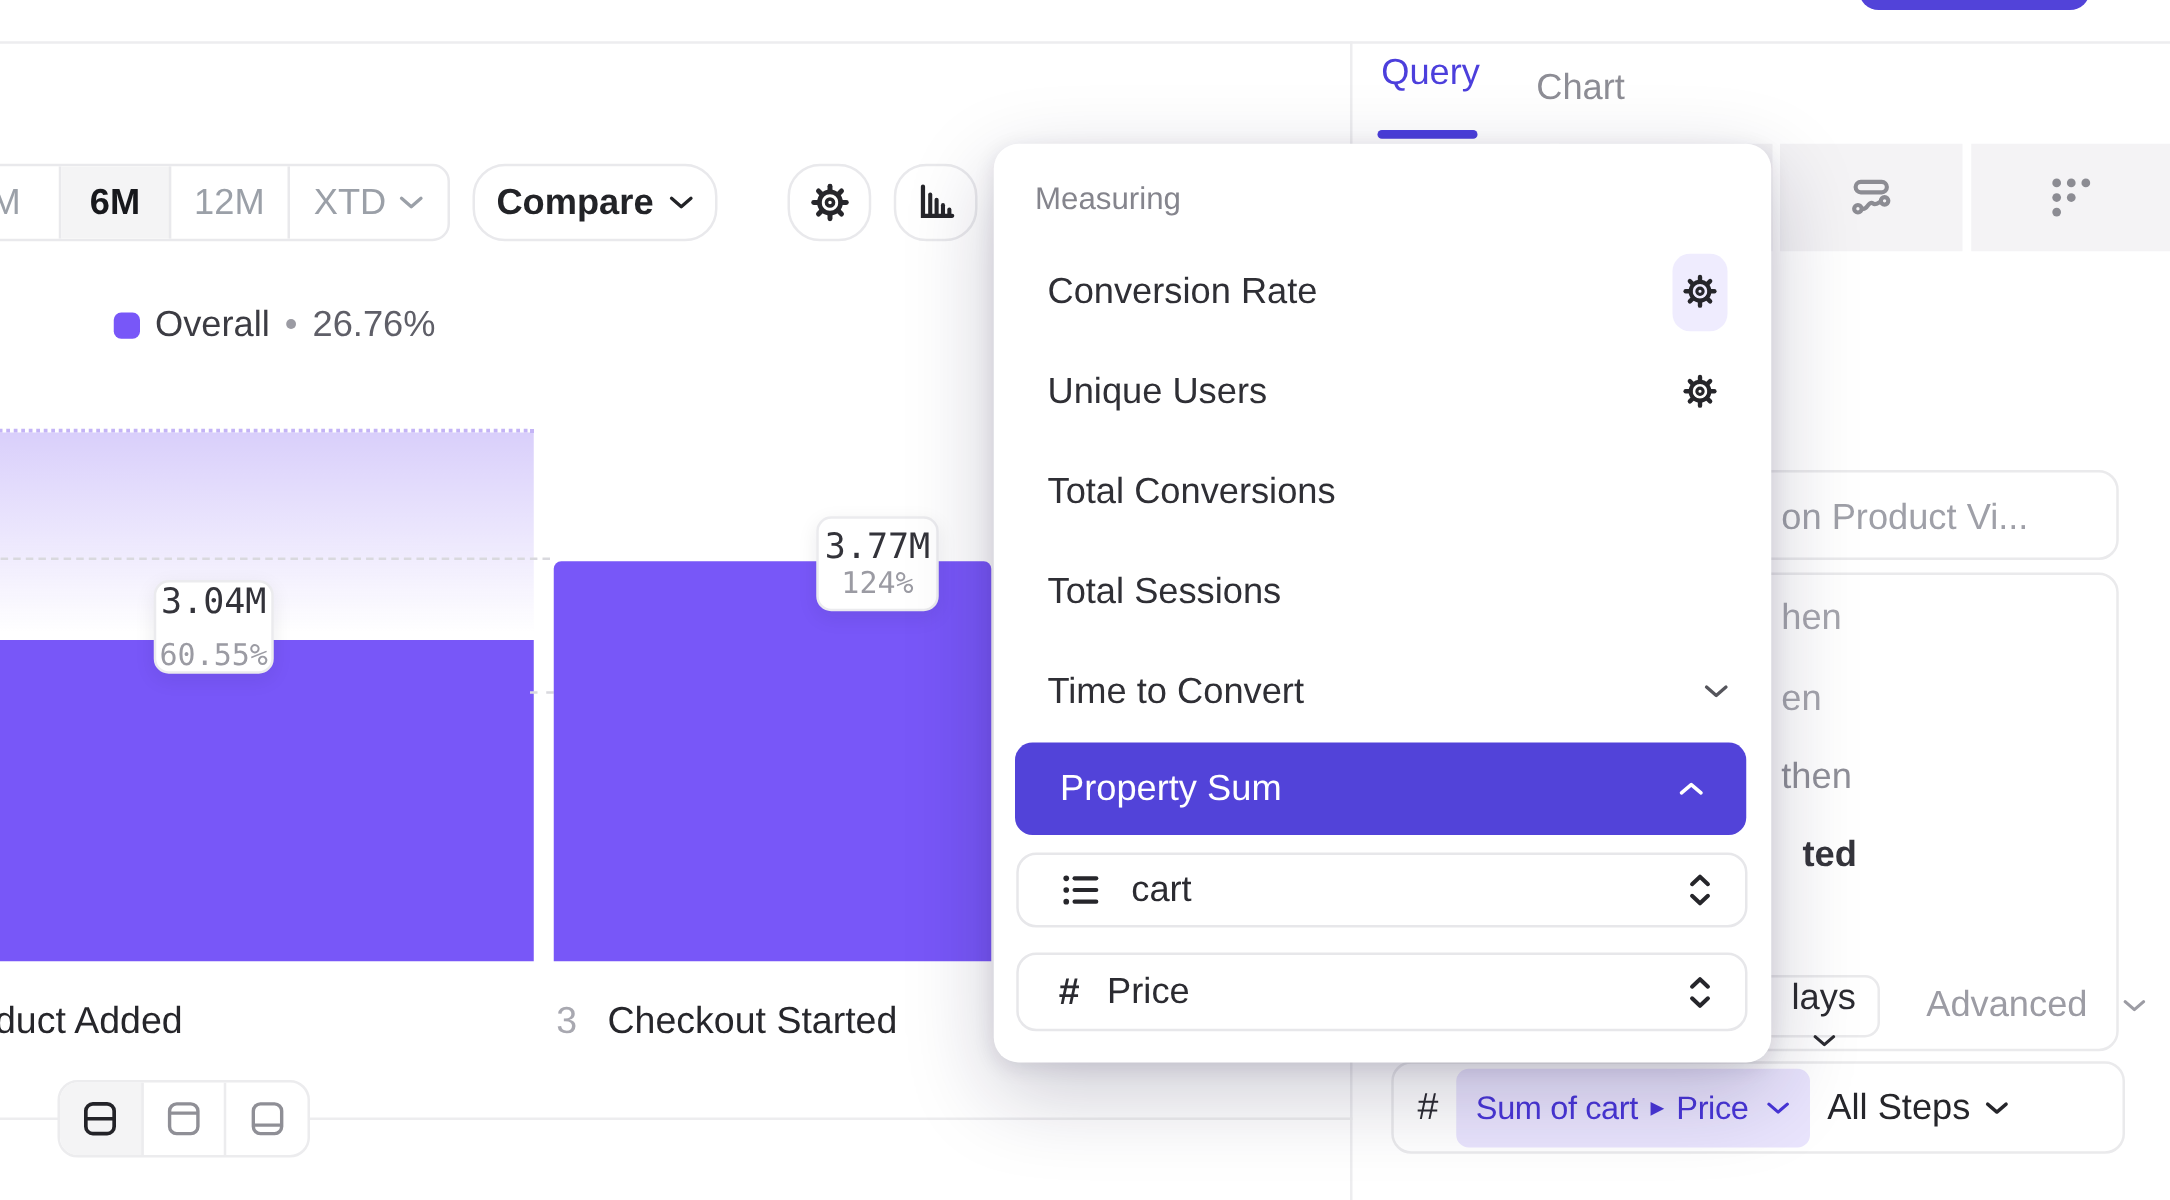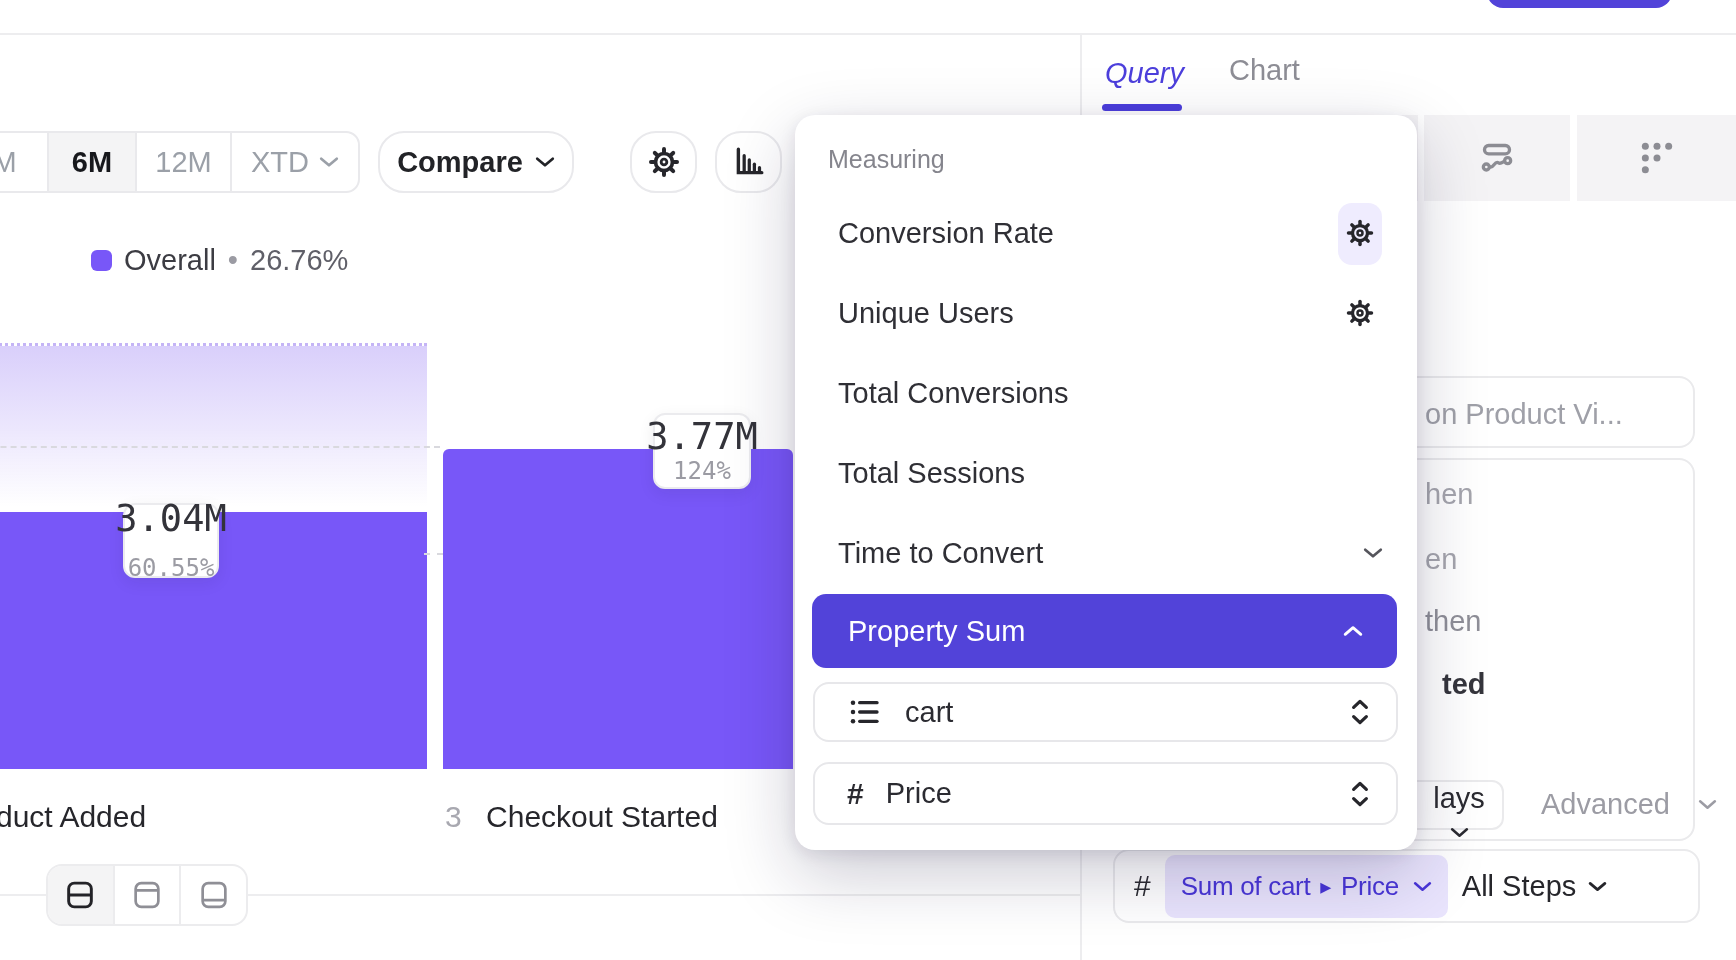--- a/index.html
+++ b/index.html
@@ -29,21 +29,21 @@
   .bar-grad{position:absolute;left:-60px;top:343px;width:487px;height:170px;
             background:linear-gradient(180deg,#d9cffb 0%,#ece7fd 50%,rgba(255,255,255,0) 96%);
             border-top:3px dotted #c4b4f6;box-sizing:border-box;}
   .bar-solid1{position:absolute;left:-60px;top:512px;width:487px;height:257px;}
   .bar-solid2{position:absolute;left:443px;top:449px;width:350px;height:320px;border-radius:6px 6px 0 0;}
   .dash{position:absolute;border-top:2px dashed #d9d9de;height:0;}
   .tooltip{position:absolute;background:#fff;border:2px solid #ebebee;border-radius:12px;
            box-shadow:0 5px 16px rgba(20,20,40,.08);display:flex;flex-direction:column;
            align-items:center;justify-content:center;line-height:1.15;
            font-family:"DejaVu Sans Mono","Liberation Mono",monospace;}
-  .tt-val{font-size:37px;color:#33333a;}
+  .tt-val{font-size:28px;color:#33333a;}
   .tt-pct{font-size:24px;color:#9b9ba3;}
   .step-label{position:absolute;font-size:30px;font-weight:500;color:#26262b;white-space:nowrap;}
   .step-num{color:#a8a8b0;margin-right:16px;}
 
   
   .win-group{position:absolute;left:46px;top:864px;width:202px;height:62px;border:2px solid #ececee;
              border-radius:16px;background:#fff;display:flex;box-sizing:border-box;overflow:hidden;z-index:6;}
   .win-cell{flex:1;display:flex;align-items:center;justify-content:center;border-right:2px solid #ececee;color:#8f8f96;}
   .win-cell:last-child{border-right:none;}
   .win-cell.active{background:#f4f4f5;color:#232328;}
@@ -150,21 +150,21 @@
     <span style="color:#9b9ba3;">•</span>
     <span style="color:#5f5f68;">26.76%</span>
   </div>
 
   <div class="bar-grad"></div>
   <div class="bar-solid1" style="background:#7857f8;"></div>
   <div class="dash" style="left:-60px;top:446px;width:500px;"></div>
   <div class="dash" style="left:424px;top:553px;width:19px;"></div>
   <div class="bar-solid2" style="background:#7857f8;"></div>
 
-  <div class="tooltip" style="left:123px;top:503px;width:92px;height:71px;z-index:8;gap:14px;">
+  <div class="tooltip" style="left:123px;top:464px;width:92px;height:71px;z-index:8;gap:14px;">
     <span class="tt-val">3.04M</span>
     <span class="tt-pct">60.55%</span>
   </div>
   <div class="tooltip" style="left:653px;top:413px;width:94px;height:72px;z-index:8;">
     <span class="tt-val">3.77M</span>
     <span class="tt-pct">124%</span>
   </div>
 
   <div class="step-label" style="left:-4px;top:800px;">
     <span>duct Added</span>
@@ -191,21 +191,21 @@
     <div class="win-cell">
       <svg width="32" height="34" viewBox="0 0 28 30" stroke="currentColor" fill="none">
         <rect x="4" y="4.5" width="20" height="21" rx="5" stroke-width="2.4"></rect>
           <line x1="4" y1="19.5" x2="24" y2="19.5" stroke-width="2.4"></line>
       </svg>
     </div>
   </div>
 
   <div class="vline" style="left:1080px;top:33px;height:927px;"></div>
 
-  <div class="tab" style="left:1105px;top:57px;color:#4c3fdc;font-style:italic;">
+  <div class="tab" style="left:1105px;top:42px;color:#4c3fdc;">
     <span>Query</span>
   </div>
   <div class="tab" style="left:1229px;top:54px;color:#8d8d95;">
     <span>Chart</span>
   </div>
   <div class="tab-underline" style="background:#4c3fdc;"></div>
 
   <div class="strip" style="left:1082px;width:158px;"></div>
   <div class="strip" style="left:1247px;width:171px;"></div>
   <div class="strip" style="left:1424px;width:146px;display:flex;align-items:center;justify-content:center;">

